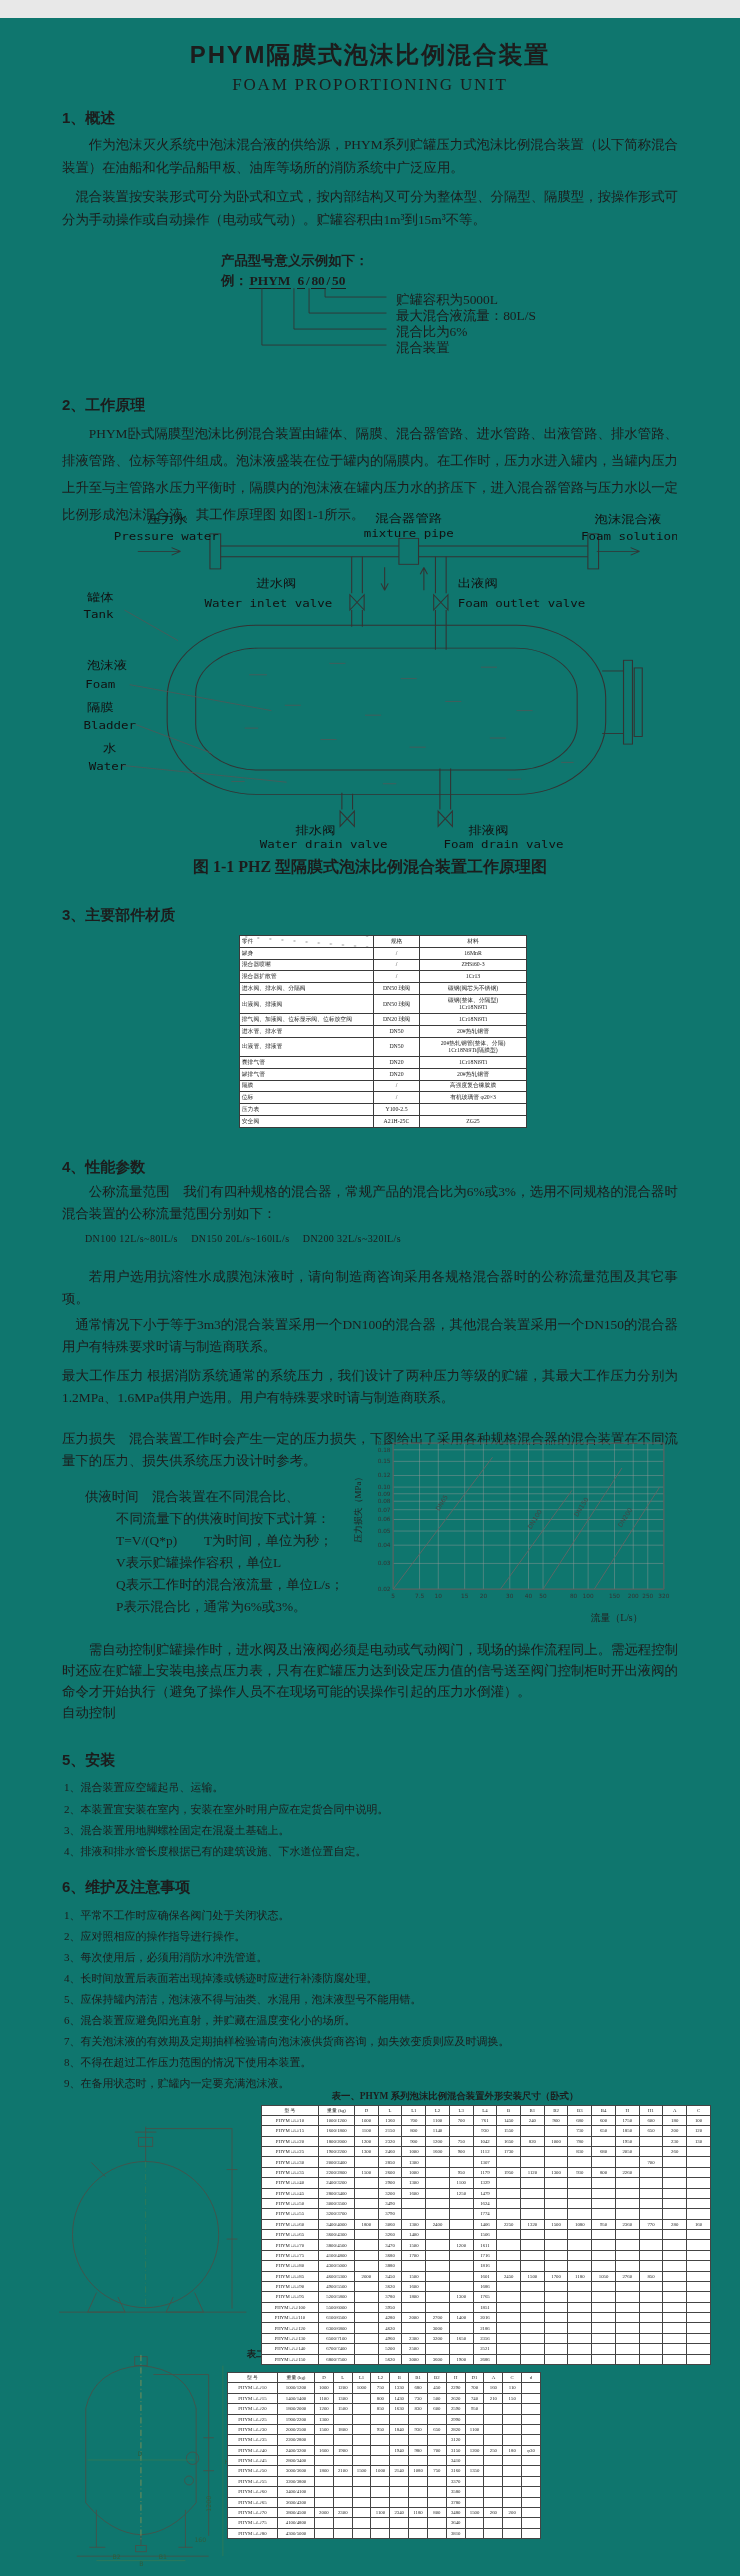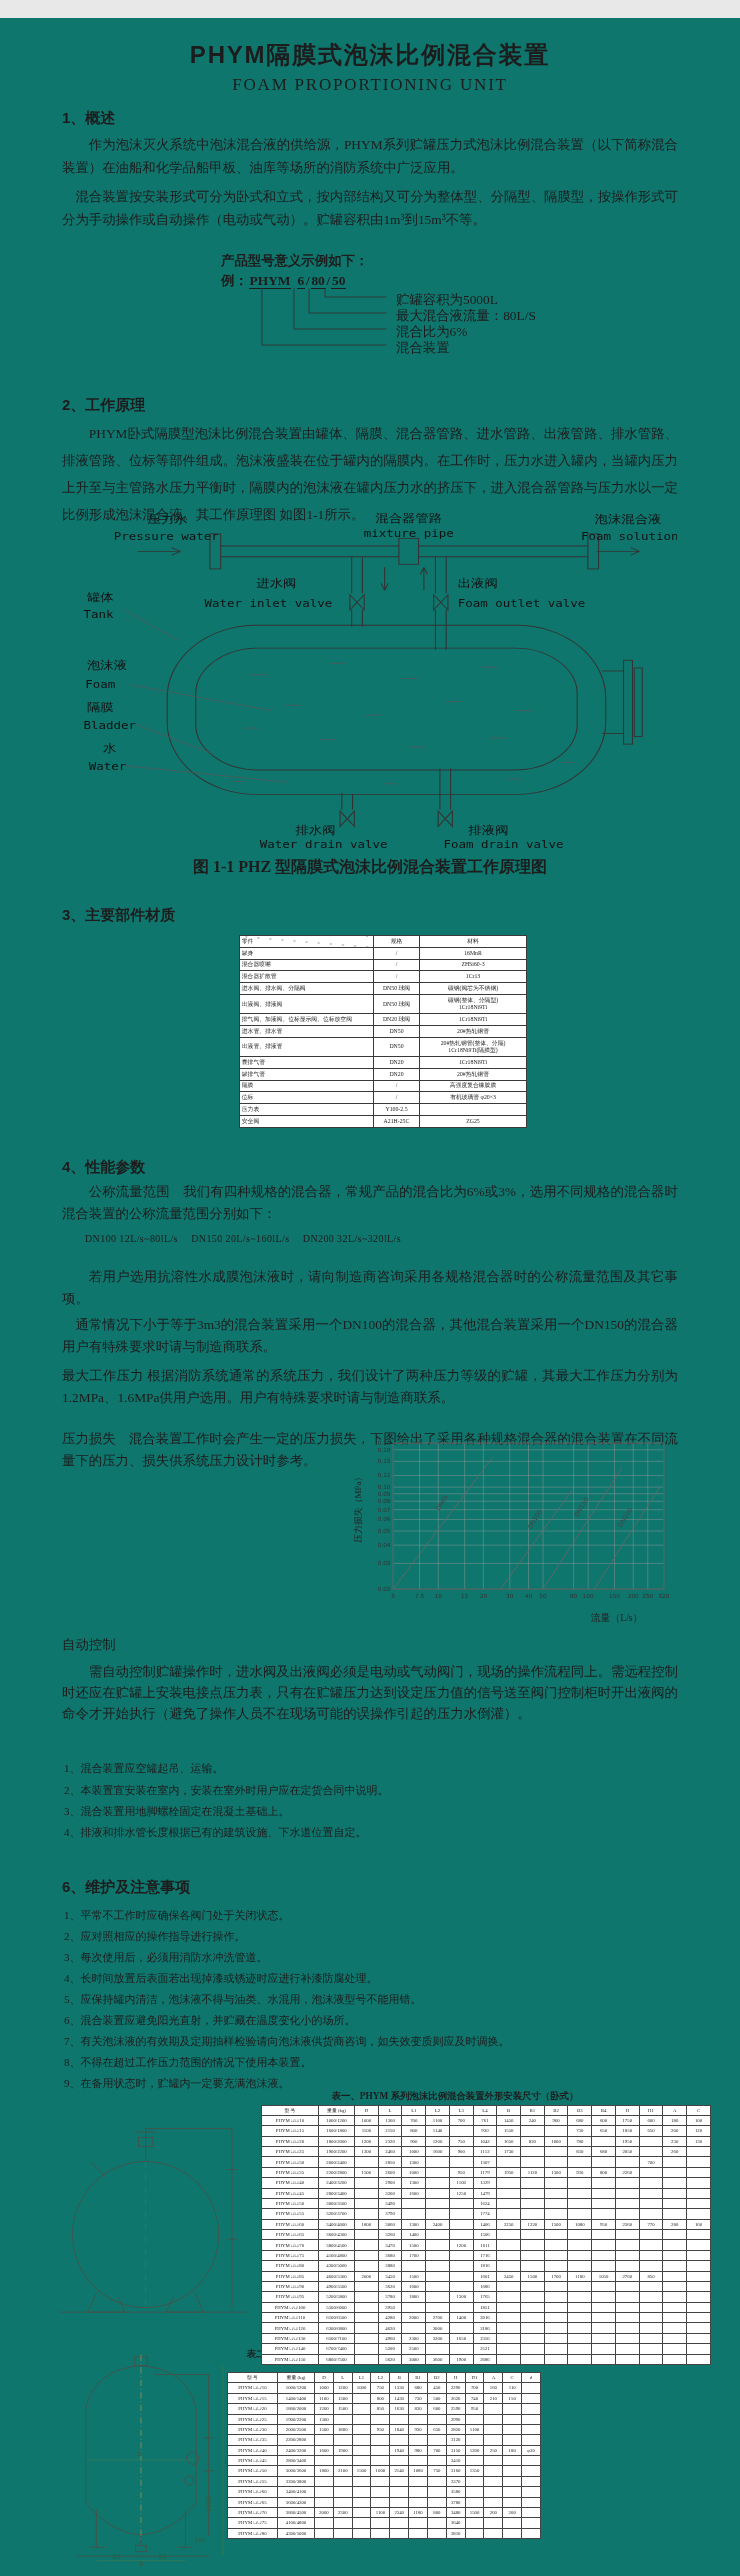--- a/index.html
+++ b/index.html
@@ -296,20 +296,28 @@
     <div class="sec-h">4、性能参数</div>
     <div class="para p25">公称流量范围　我们有四种规格的混合器，常规产品的混合比为6%或3%，选用不同规格的混合器时混合装置的公称流量范围分别如下：</div>
     <div class="flowline">DN100  12L/s~80lL/s　 DN150  20L/s~160lL/s　 DN200  32L/s~320lL/s</div>
     <div class="para p25">若用户选用抗溶性水成膜泡沫液时，请向制造商咨询采用各规格混合器时的公称流量范围及其它事项。</div>
     <div class="para p25 para2">通常情况下小于等于3m3的混合装置采用一个DN100的混合器，其他混合装置采用一个DN150的混合器用户有特殊要求时请与制造商联系。</div>
     <div class="para p25 noind" style="margin-top:7.1px">最大工作压力 根据消防系统通常的系统压力，我们设计了两种压力等级的贮罐，其最大工作压力分别为1.2MPa、1.6MPa供用户选用。用户有特殊要求时请与制造商联系。</div>
     <div class="para p25 noind" style="margin-top:19.6px">压力损失　混合装置工作时会产生一定的压力损失，下图给出了采用各种规格混合器的混合装置在不同流量下的压力、损失供系统压力设计时参考。</div>
   </div>
 
   <div class="blk" style="top:1418px;height:205px">
+    <div class="stcol">
+      <div class="stline">供液时间　混合装置在不同混合比、</div>
+      <div class="stline ind">不同流量下的供液时间按下式计算：</div>
+      <div class="stline ind">T=V/(Q*p)　　T为时间，单位为秒；</div>
+      <div class="stline ind">V表示贮罐操作容积，单位L</div>
+      <div class="stline ind">Q表示工作时的混合液流量，单位L/s；</div>
+      <div class="stline ind">P表示混合比，通常为6%或3%。</div>
+    </div>
     <svg id="loss-chart" class="chart-svg" width="357" height="203" viewBox="0 0 400 228">
         <line class="g" x1="48" y1="8" x2="48" y2="172"></line>
         <text class="tx" x="48" y="182">5</text>
         <line class="g" x1="77.63810003653857" y1="8" x2="77.63810003653857" y2="172"></line>
         <text class="tx" x="77.63810003653857" y="182">7.5</text>
         <line class="g" x1="98.66666666666666" y1="8" x2="98.66666666666666" y2="172"></line>
         <text class="tx" x="98.66666666666666" y="182">10</text>
         <line class="g" x1="128.30476670320525" y1="8" x2="128.30476670320525" y2="172"></line>
         <text class="tx" x="128.30476670320525" y="182">15</text>
         <line class="g" x1="149.33333333333334" y1="8" x2="149.33333333333334" y2="172"></line>
@@ -366,25 +374,26 @@
         <line class="sl" x1="216.31102347429302" y1="172" x2="304.89972594649754" y2="35.994181255711936"></line>
         <text class="sn" x="255.0348098340055" y="91.19679969064157" transform="rotate(-58 255.0348098340055 91.19679969064157)">DN150</text>
         <line class="sl" x1="273.94453534428976" y1="172" x2="347.282456844165" y2="57.368919288892926"></line>
         <text class="sn" x="304.28039216922116" y="102.95290560889111" transform="rotate(-58 304.28039216922116 102.95290560889111)">DN200</text>
         <text class="xl" x="270" y="208">流量（L/s）</text>
         <text class="yl" x="12" y="120" transform="rotate(-90 12 120)">压力损失（MPa）</text>
       </svg>
   </div>
 
   <div class="blk" style="top:1616px">
+    <div class="para" style="line-height:21px;margin-top:5.3px">需自动控制贮罐操作时，进水阀及出液阀必须是电动或气动阀门，现场的操作流程同上。需远程控制时还应在贮罐上安装电接点压力表，只有在贮罐压力达到设定压力值的信号送至阀门控制柜时开出液阀的命令才开始执行（避免了操作人员不在现场可能的误操作引起的压力水倒灌）。</div>
     <div class="para p25 noind" style="margin-top:0">自动控制</div>
-    <div class="para" style="line-height:21px;margin-top:5.3px">需自动控制贮罐操作时，进水阀及出液阀必须是电动或气动阀门，现场的操作流程同上。需远程控制时还应在贮罐上安装电接点压力表，只有在贮罐压力达到设定压力值的信号送至阀门控制柜时开出液阀的命令才开始执行（避免了操作人员不在现场可能的误操作引起的压力水倒灌）。</div>
   </div>
 
   <div class="blk" style="top:1733px">
+    <div class="sec-h">5、安装</div>
     <div style="height:7.1px"></div>
     <div class="item">1、混合装置应空罐起吊、运输。</div>
     <div class="item">2、本装置宜安装在室内，安装在室外时用户应在定货合同中说明。</div>
     <div class="item">3、混合装置用地脚螺栓固定在混凝土基础上。</div>
     <div class="item">4、排液和排水管长度根据已有的建筑设施、下水道位置自定。</div>
   </div>
 
   <div class="blk" style="top:1860px">
     <div class="sec-h">6、维护及注意事项</div>
     <div style="height:8px"></div>

